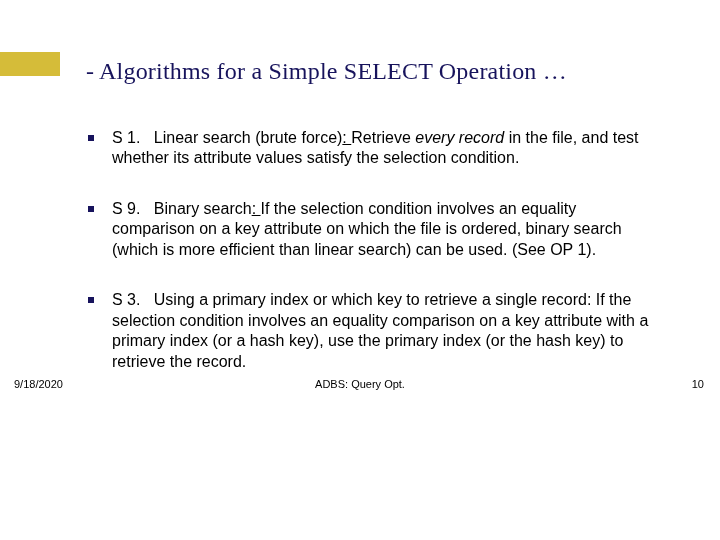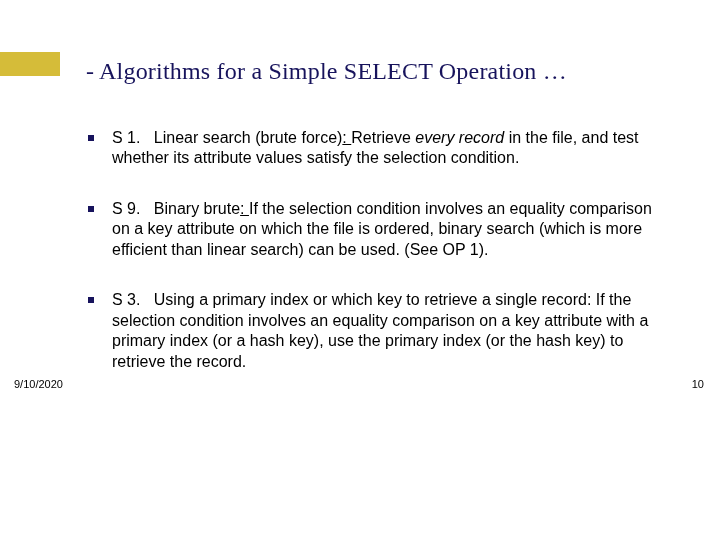--- a/index.html
+++ b/index.html
@@ -110,30 +110,31 @@
       <div class="item-text">
         <span>S 1.</span>&nbsp;&nbsp;
         <span class="b">Linear search</span><span> (brute force)</span><span class="u">: </span><span>Retrieve </span><span class="i">every record</span><span> in the file, and test whether its attribute values satisfy the selection condition.</span>
       </div>
     </div>
 
     <div class="item">
       <div class="sq"></div>
       <div class="item-text">
         <span>S 9.</span>&nbsp;&nbsp;
-        <span class="b">Binary brute</span><span class="u">: </span><span>If the selection condition involves an equality comparison on a key attribute on which the file is ordered, binary search (which is more efficient than linear search) can be used. (See OP 1).</span>
+        <span class="b">Binary search</span><span class="u">: </span><span>If the selection condition involves an equality comparison on a key attribute on which the file is ordered, binary search (which is more efficient than linear search) can be used. (See OP 1).</span>
       </div>
     </div>
 
     <div class="item">
       <div class="sq"></div>
       <div class="item-text">
         <span>S 3.</span>&nbsp;&nbsp;
         <span class="b">Using a primary index or which key</span><span> </span><span>to retrieve a single record: If the selection condition involves an equality comparison on a key attribute with a primary index (or a hash key), use the primary index (or the hash key) to retrieve the record.</span>
       </div>
     </div>
 
   </div>
 
-  <div class="footer-date">9/10/2020</div>
+  <div class="footer-date">9/18/2020</div>
+  <div class="footer-center">ADBS: Query Opt.</div>
   <div class="footer-num">10</div>
 
 </div>
 
 </body></html>

